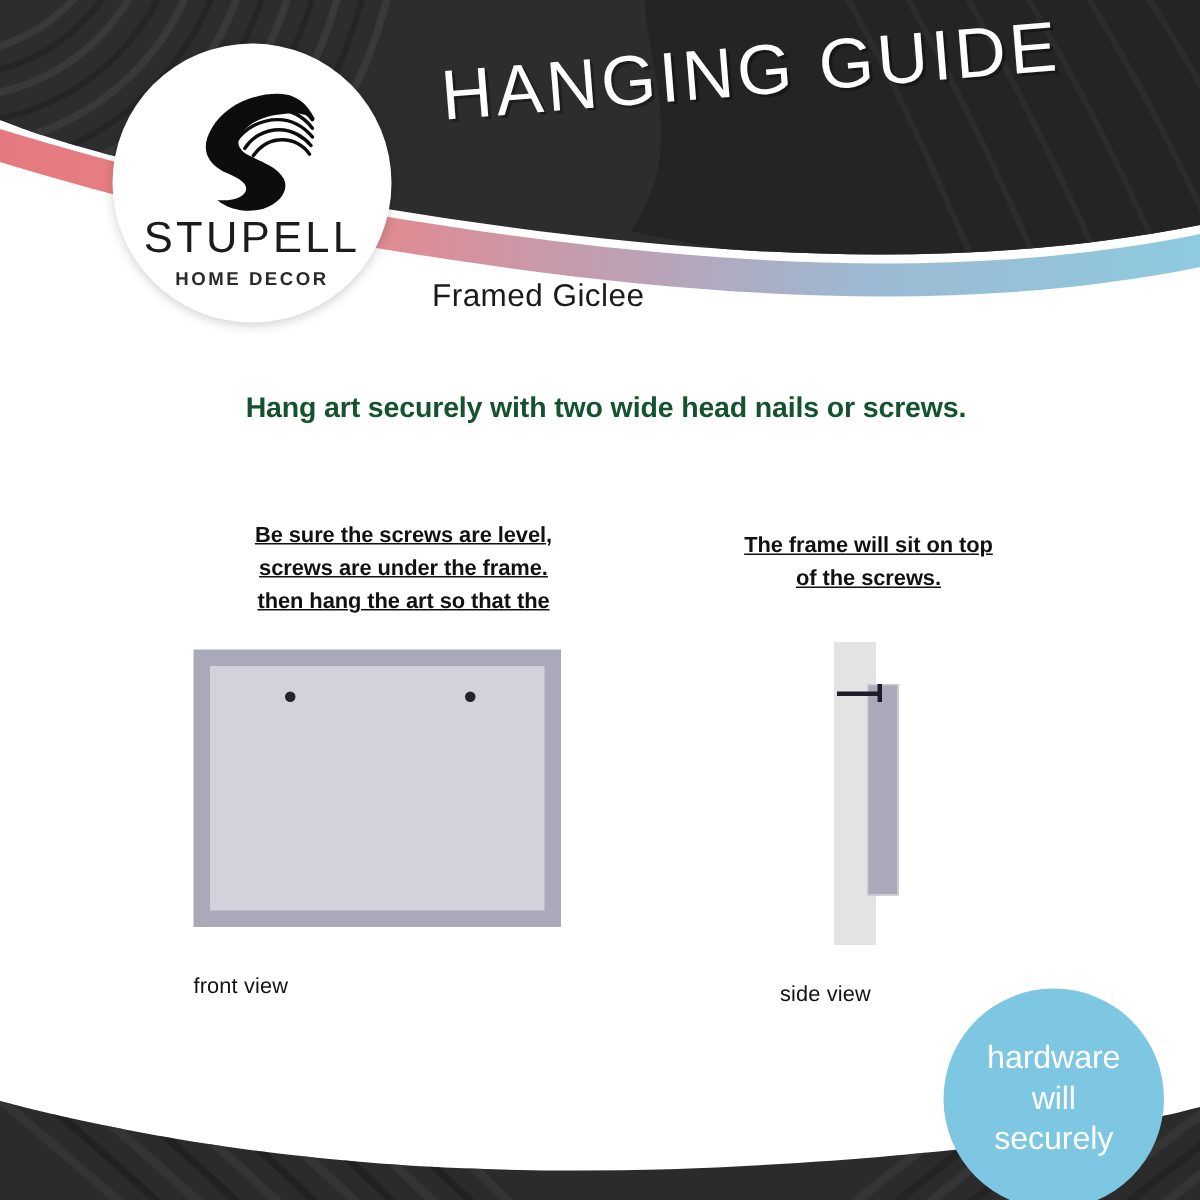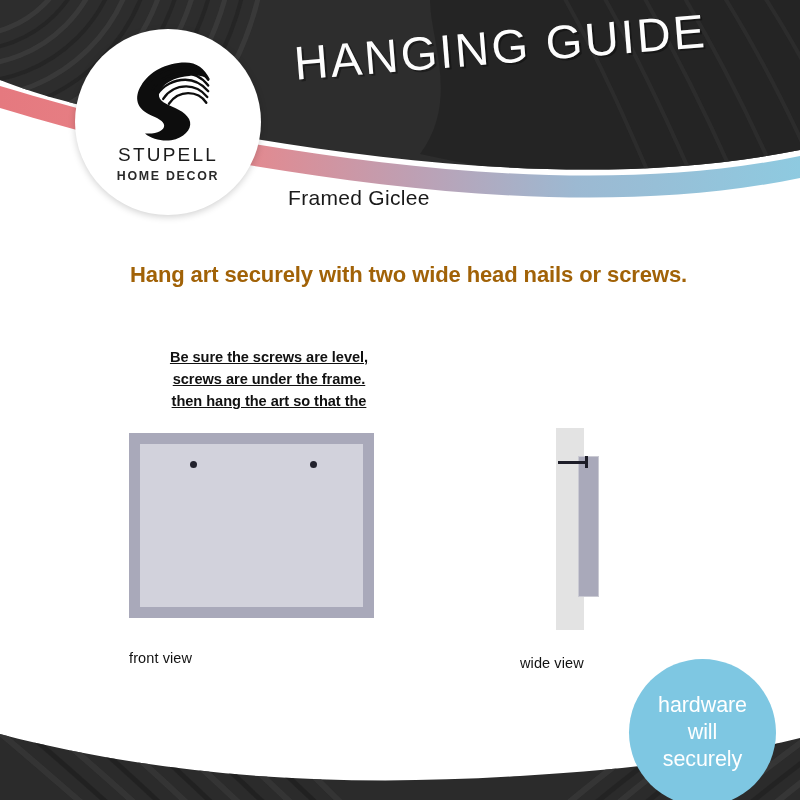--- a/index.html
+++ b/index.html
@@ -46,21 +46,21 @@
     justify-content: flex-start;
     padding-top: 22px;
     box-sizing: border-box;
   }
   .logo-mark {
     width: 96px;
     height: 92px;
     display: block;
   }
   .logo-word {
-    font-size: 19px;
+    font-size: 29px;
     letter-spacing: 2.2px;
     color: #1b1b1b;
     font-weight: 400;
     margin-top: 2px;
     line-height: 1;
   }
   .logo-sub {
     font-size: 12.4px;
     letter-spacing: 1.7px;
     color: #2a2a2a;
@@ -91,23 +91,23 @@
     font-weight: 300;
     color: #1a1a1a;
     letter-spacing: 0.3px;
     white-space: nowrap;
   }
   .lede {
     position: absolute;
     left: 130px; top: 262px;
     width: 548px;
     text-align: center;
-    font-size: 22px;
+    font-size: 19px;
     font-weight: 600;
-    color: #a16207;
+    color: #14532d;
     letter-spacing: -0.1px;
     white-space: nowrap;
   }
 
   
   .instr {
     position: absolute;
     text-align: center;
     font-size: 14.6px;
     font-weight: 700;
@@ -292,36 +292,40 @@
   <div class="product-title">Framed Giclee</div>
 
   <div class="lede">Hang art securely with two wide head nails or screws.</div>
 
   <div class="instr instr-left">
     <div>Be sure the screws are level,</div>
     <div>screws are under the frame.</div>
     <div>then hang the art so that the</div>
   </div>
 
+  <div class="instr instr-right">
+    <div>The frame will sit on top</div>
+    <div>of the screws.</div>
+  </div>
 
   <div class="front-view">
     <div class="front-view-inner">
       <div class="screw-dot screw-dot-left"></div>
       <div class="screw-dot screw-dot-right"></div>
     </div>
   </div>
   <div class="caption caption-front">front view</div>
 
   <div class="side-view">
     <div class="side-wall"></div>
     <div class="side-frame"></div>
     <div class="side-screw-shaft"></div>
     <div class="side-screw-head"></div>
   </div>
-  <div class="caption caption-side">wide view</div>
+  <div class="caption caption-side">side view</div>
 
   <div class="hf-badge">
     <span>hardware</span>
     <span>will</span>
     <span>securely</span>
   </div>
 
   <div class="bottom-banner">
     <svg width="800" height="110" viewBox="0 0 800 110">
       <defs>

